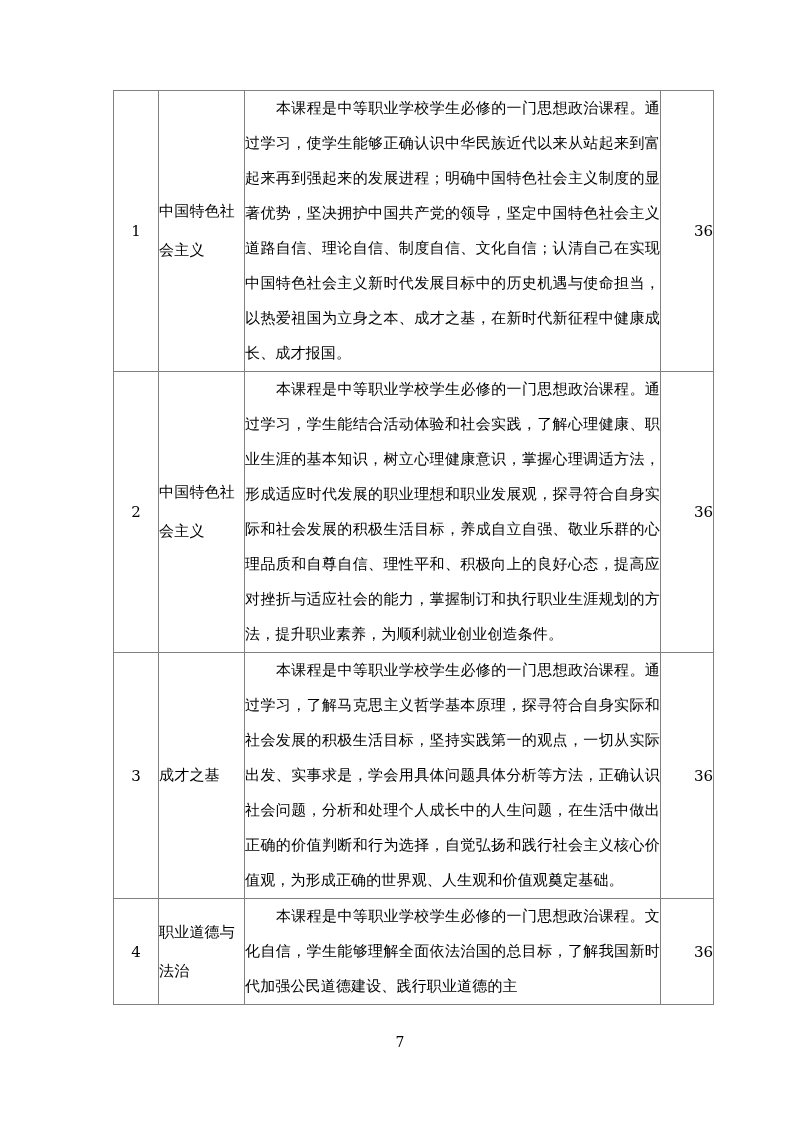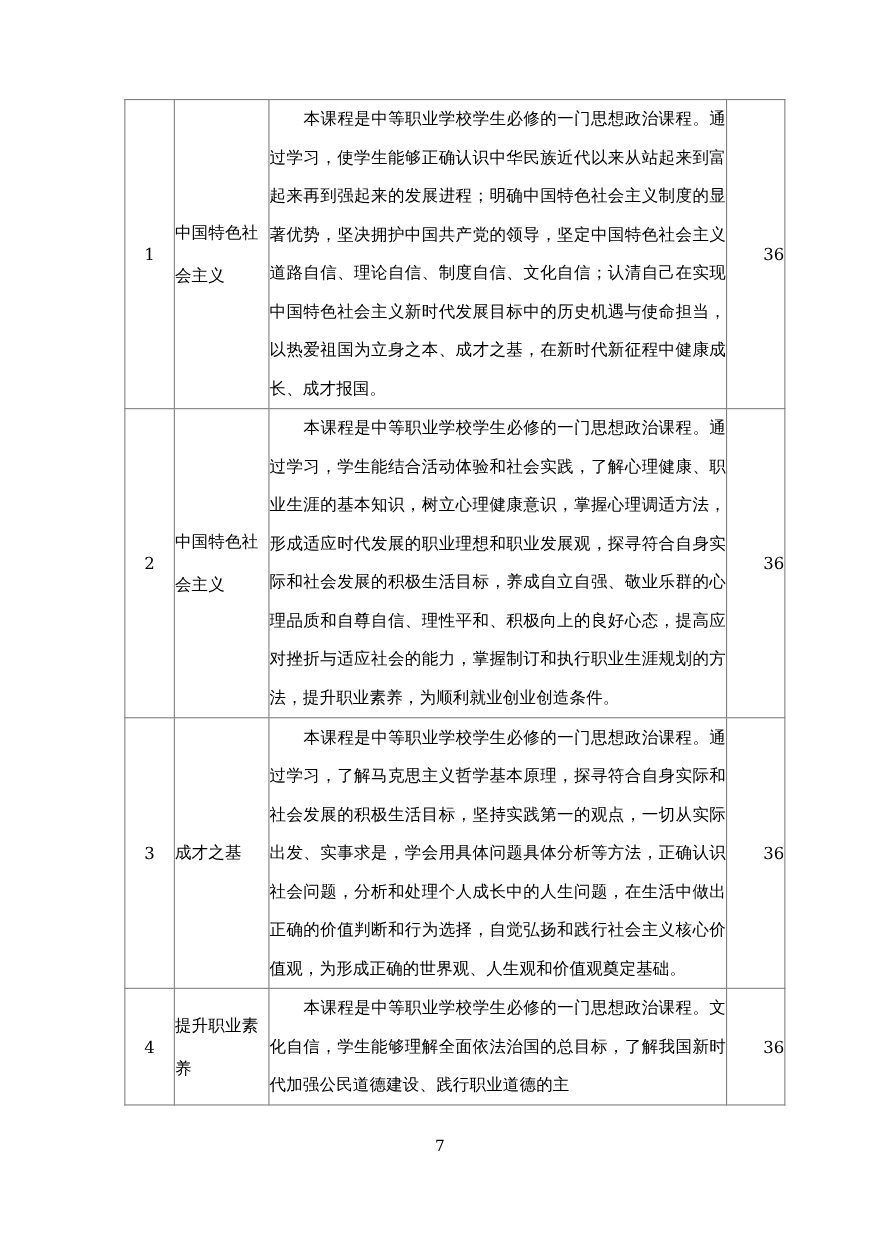--- a/index.html
+++ b/index.html
@@ -119,21 +119,21 @@
 
       <tr>
         <td class="cell-index">3</td>
         <td class="cell-name">成才之基</td>
         <td class="cell-desc">本课程是中等职业学校学生必修的一门思想政治课程。通过学习，了解马克思主义哲学基本原理，探寻符合自身实际和社会发展的积极生活目标，坚持实践第一的观点，一切从实际出发、实事求是，学会用具体问题具体分析等方法，正确认识社会问题，分析和处理个人成长中的人生问题，在生活中做出正确的价值判断和行为选择，自觉弘扬和践行社会主义核心价值观，为形成正确的世界观、人生观和价值观奠定基础。</td>
         <td class="cell-hours">36</td>
       </tr>
 
       <tr>
         <td class="cell-index">4</td>
-        <td class="cell-name">提升职业素养</td>
+        <td class="cell-name">职业道德与法治</td>
         <td class="cell-desc">本课程是中等职业学校学生必修的一门思想政治课程。文化自信，学生能够理解全面依法治国的总目标，了解我国新时代加强公民道德建设、践行职业道德的主</td>
         <td class="cell-hours">36</td>
       </tr>
 
     </tbody>
   </table>
 
   <div class="page-number">7</div>
 
 </div>

